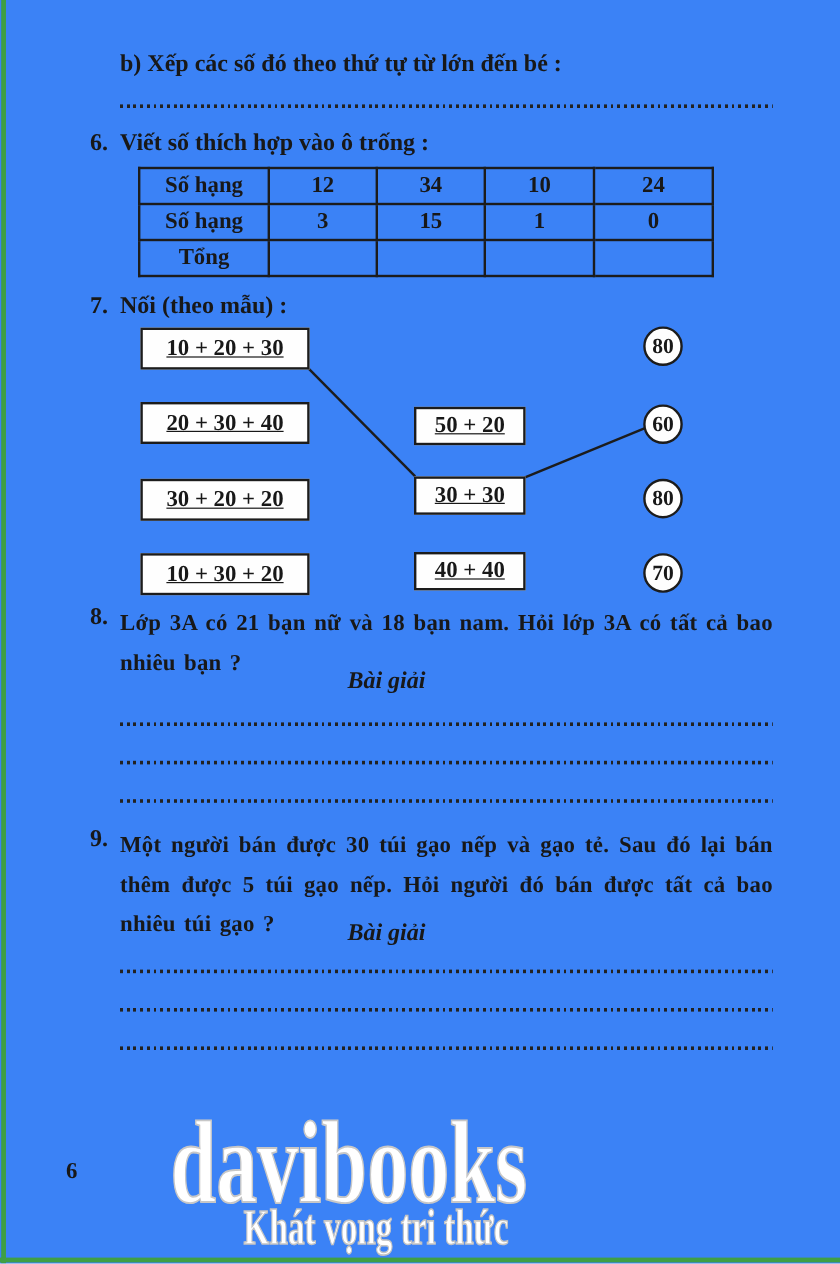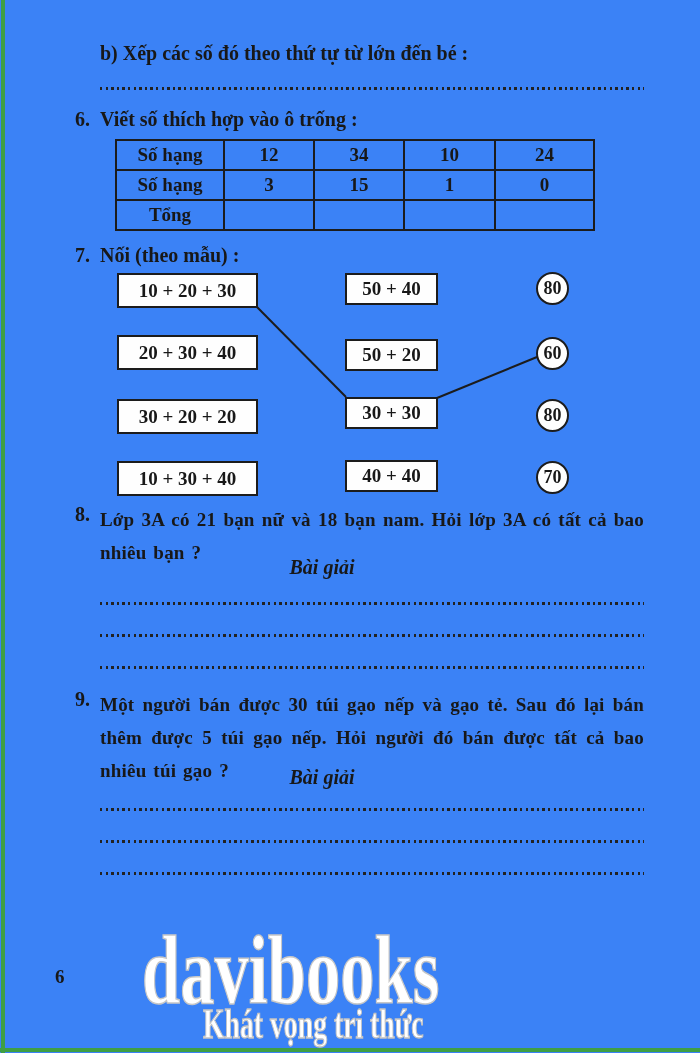--- a/index.html
+++ b/index.html
@@ -20,21 +20,21 @@
 
   table.sums { position:absolute; left:115px; top:139px; border-collapse:collapse; }
   table.sums td { border:2px solid #1c1c1c; height:28px; text-align:center;
                   font-size:19px; font-weight:bold; padding:0;margin-top:36px; }
   .c0{width:106px} .c1{width:88px} .c2{width:88px} .c3{width:89px} .c4{width:97px}
 
   .match { position:absolute; left:0; top:268px; width:700px; height:230px; }
   .match svg { position:absolute; left:0; top:0; }
   .lbox, .cbox { position:absolute; border:2px solid #1c1c1c; background:#fefefe;
                  display:flex; align-items:center; justify-content:center;
-                 font-size:19px; font-weight:bold; }
+                 font-size:19px; font-weight:bold;text-decoration:underline; }
   .lbox { left:117px; width:137px; height:31px; }
   .cbox { left:345px; width:89px;  height:28px; }
   .circle { position:absolute; left:536px; width:29px; height:29px;
             border:2px solid #1c1c1c; border-radius:50%; background:#fefefe;
             display:flex; align-items:center; justify-content:center;
             font-size:18px; font-weight:bold; }
 
   .para { position:absolute; left:100px; width:544px; font-size:19px; font-weight:bold;
           line-height:33px; text-align:justify; text-align-last:left;
           letter-spacing:0.2px; word-spacing:2px; }
@@ -97,23 +97,22 @@
   <div class="qtitle" style="top:244px">Nối (theo mẫu) :</div>
 
   <div class="match">
     <svg width="700" height="230" viewBox="0 0 700 230">
       <line x1="256" y1="38" x2="346" y2="129" stroke="#1c1c1c" stroke-width="2"></line>
       <line x1="437" y1="130" x2="537" y2="89" stroke="#1c1c1c" stroke-width="2"></line>
     </svg>
     <div class="lbox" style="top:5px">10 + 20 + 30</div>
     <div class="lbox" style="top:67px">20 + 30 + 40</div>
     <div class="lbox" style="top:131px">30 + 20 + 20</div>
-    <div class="lbox" style="top:193px">10 + 30 + 40</div>
+    <div class="lbox" style="top:193px">10 + 30 + 20</div>
 
-    <div class="cbox" style="top:5px">50 + 40</div>
     <div class="cbox" style="top:71px">50 + 20</div>
     <div class="cbox" style="top:129px">30 + 30</div>
     <div class="cbox" style="top:192px">40 + 40</div>
 
     <div class="circle" style="top:4px">80</div>
     <div class="circle" style="top:69px">60</div>
     <div class="circle" style="top:131px">80</div>
     <div class="circle" style="top:193px">70</div>
   </div>
 

